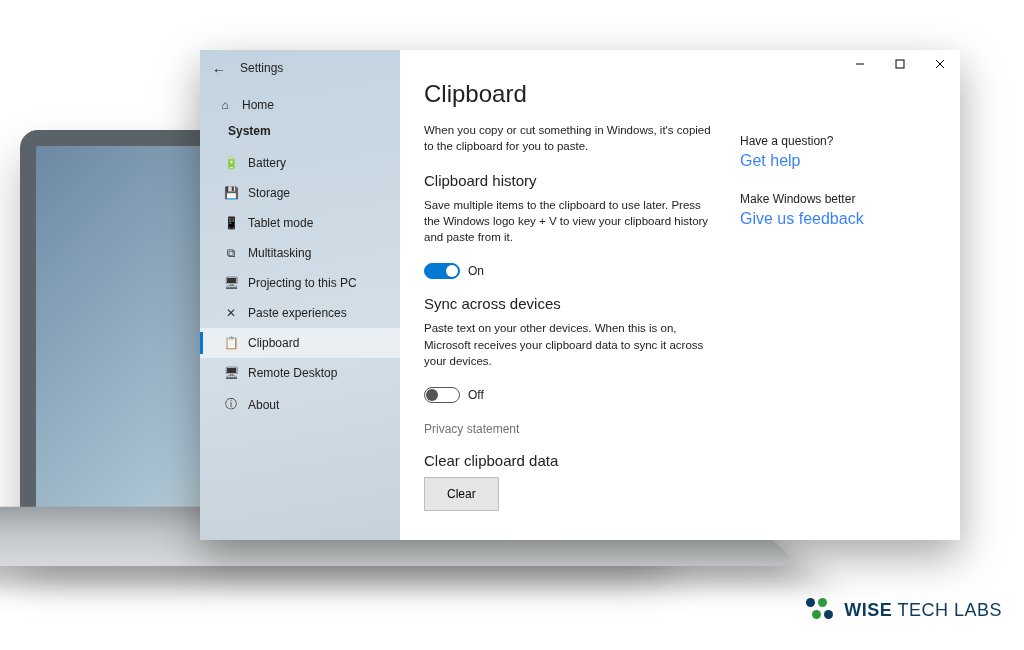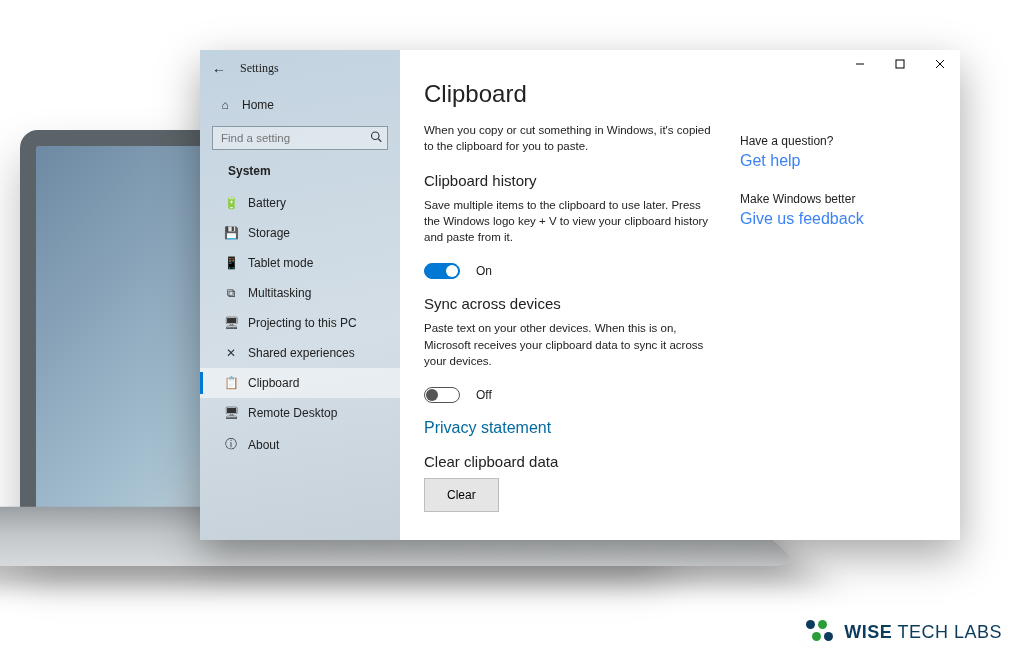--- a/index.html
+++ b/index.html
@@ -46,21 +46,21 @@
   .topbar {
     display: flex;
     align-items: center;
     gap: 14px;
     padding: 10px 12px 6px 12px;
   }
   .back-arrow {
     font-size: 14px;
     cursor: pointer;
   }
-  .app-title { font-size: 12px; font-family: Liberation Serif, serif; }
+  .app-title { font-size: 12px; }
   .home-row, .nav-item {
     display: flex;
     align-items: center;
     gap: 10px;
     padding: 8px 12px 8px 24px;
     cursor: pointer;
     font-size: 12px;
   }
   .home-row { padding-left: 18px; margin-top: 8px; }
   .search-wrap {
@@ -146,21 +146,21 @@
     color: #222;
   }
   .section-title {
     font-size: 15px;
     font-weight: 400;
     margin-bottom: 8px;
   }
   .toggle-row {
     display: flex;
     align-items: center;
-    gap: 16px;
+    gap: 8px;
     margin-bottom: 16px;
   }
   .toggle {
     width: 36px; height: 16px;
     border: 1px solid #555;
     border-radius: 10px;
     position: relative;
     cursor: pointer;
     background: #fff;
   }
@@ -175,22 +175,22 @@
   .toggle.on {
     background: #0078d4;
     border-color: #0078d4;
   }
   .toggle.on .knob {
     left: 21px;
     background: #fff;
   }
   .toggle-label { font-size: 12px; }
   .link {
-    color: #0369a1;
-    font-size: 16px;
+    color: #737373;
+    font-size: 12px;
     cursor: pointer;
     display: inline-block;
     margin-bottom: 16px;
   }
   .small-link {
     color: #3b82f6;
     font-size: 16px;
     cursor: pointer;
     display: block;
     margin-top: 4px;
@@ -205,21 +205,21 @@
   }
   .side-heading {
     font-size: 12px;
     margin-bottom: 4px;
     color: #222;
   }
 
   
   .brand {
     position: absolute;
-    bottom: 4px; right: 22px;
+    bottom: 26px; right: 22px;
     display: flex;
     align-items: center;
     gap: 8px;
     z-index: 6;
   }
   .brand-logo {
     width: 32px; height: 28px;
     position: relative;
   }
   .brand-logo .dot {
@@ -245,29 +245,20 @@
     <div class="topbar">
       <span class="back-arrow">←</span>
       <span class="app-title">Settings</span>
     </div>
 
     <div class="home-row">
       <span class="nav-icon">⌂</span>
       <span>Home</span>
     </div>
 
-    <div class="search-wrap">
-      <input class="search-input" type="text" placeholder="Find a setting" style="">
-      <span class="search-icon">
-        <svg width="12" height="12" viewBox="0 0 16 16">
-            <circle cx="7" cy="7" r="5" fill="none" stroke="#333" stroke-width="1.5"></circle>
-            <line x1="11" y1="11" x2="15" y2="15" stroke="#333" stroke-width="1.5"></line>
-          </svg>
-      </span>
-    </div>
 
     <div class="category-label">System</div>
 
     <div class="nav-list" id="nav-list">
         <div class="nav-item">
           <span class="nav-icon">🔋</span>
           <span>Battery</span>
         </div>
         <div class="nav-item">
           <span class="nav-icon">💾</span>
@@ -280,21 +271,21 @@
         <div class="nav-item">
           <span class="nav-icon">⧉</span>
           <span>Multitasking</span>
         </div>
         <div class="nav-item">
           <span class="nav-icon">🖥</span>
           <span>Projecting to this PC</span>
         </div>
         <div class="nav-item">
           <span class="nav-icon">✕</span>
-          <span>Shared experiences</span>
+          <span>Paste experiences</span>
         </div>
         <div class="nav-item active">
           <span class="nav-icon">📋</span>
           <span>Clipboard</span>
         </div>
         <div class="nav-item">
           <span class="nav-icon">🖥</span>
           <span>Remote Desktop</span>
         </div>
         <div class="nav-item">

